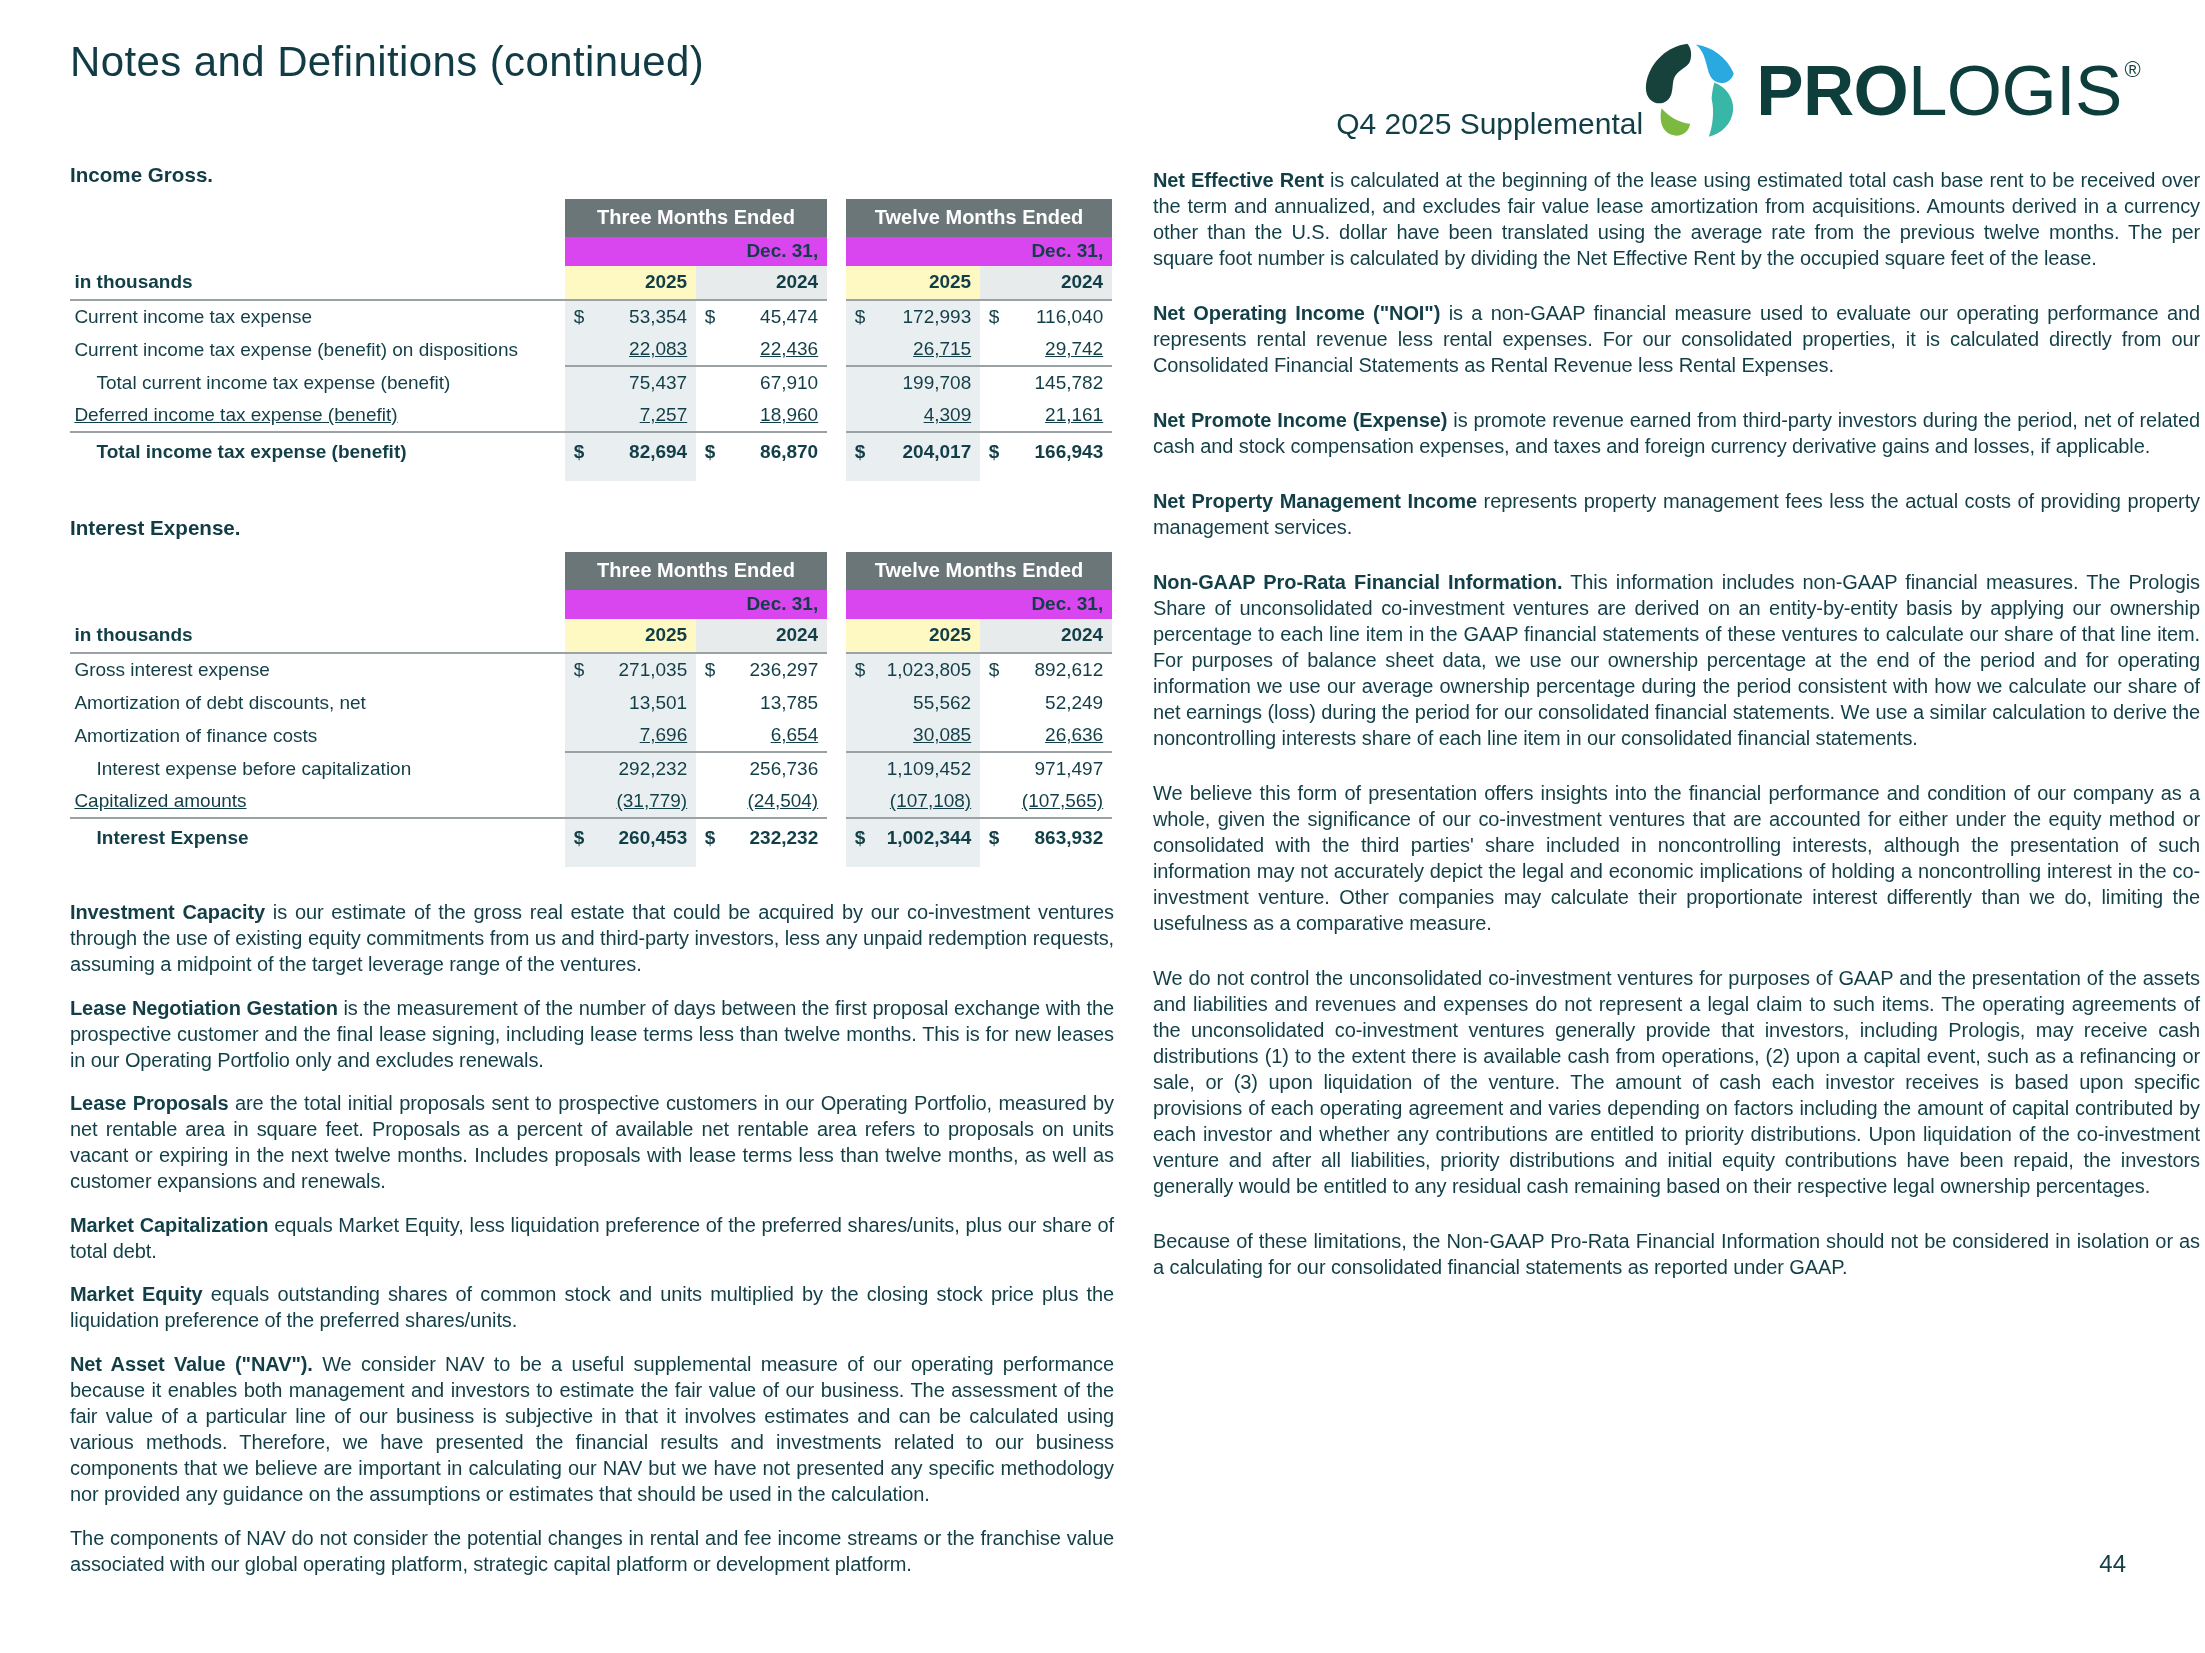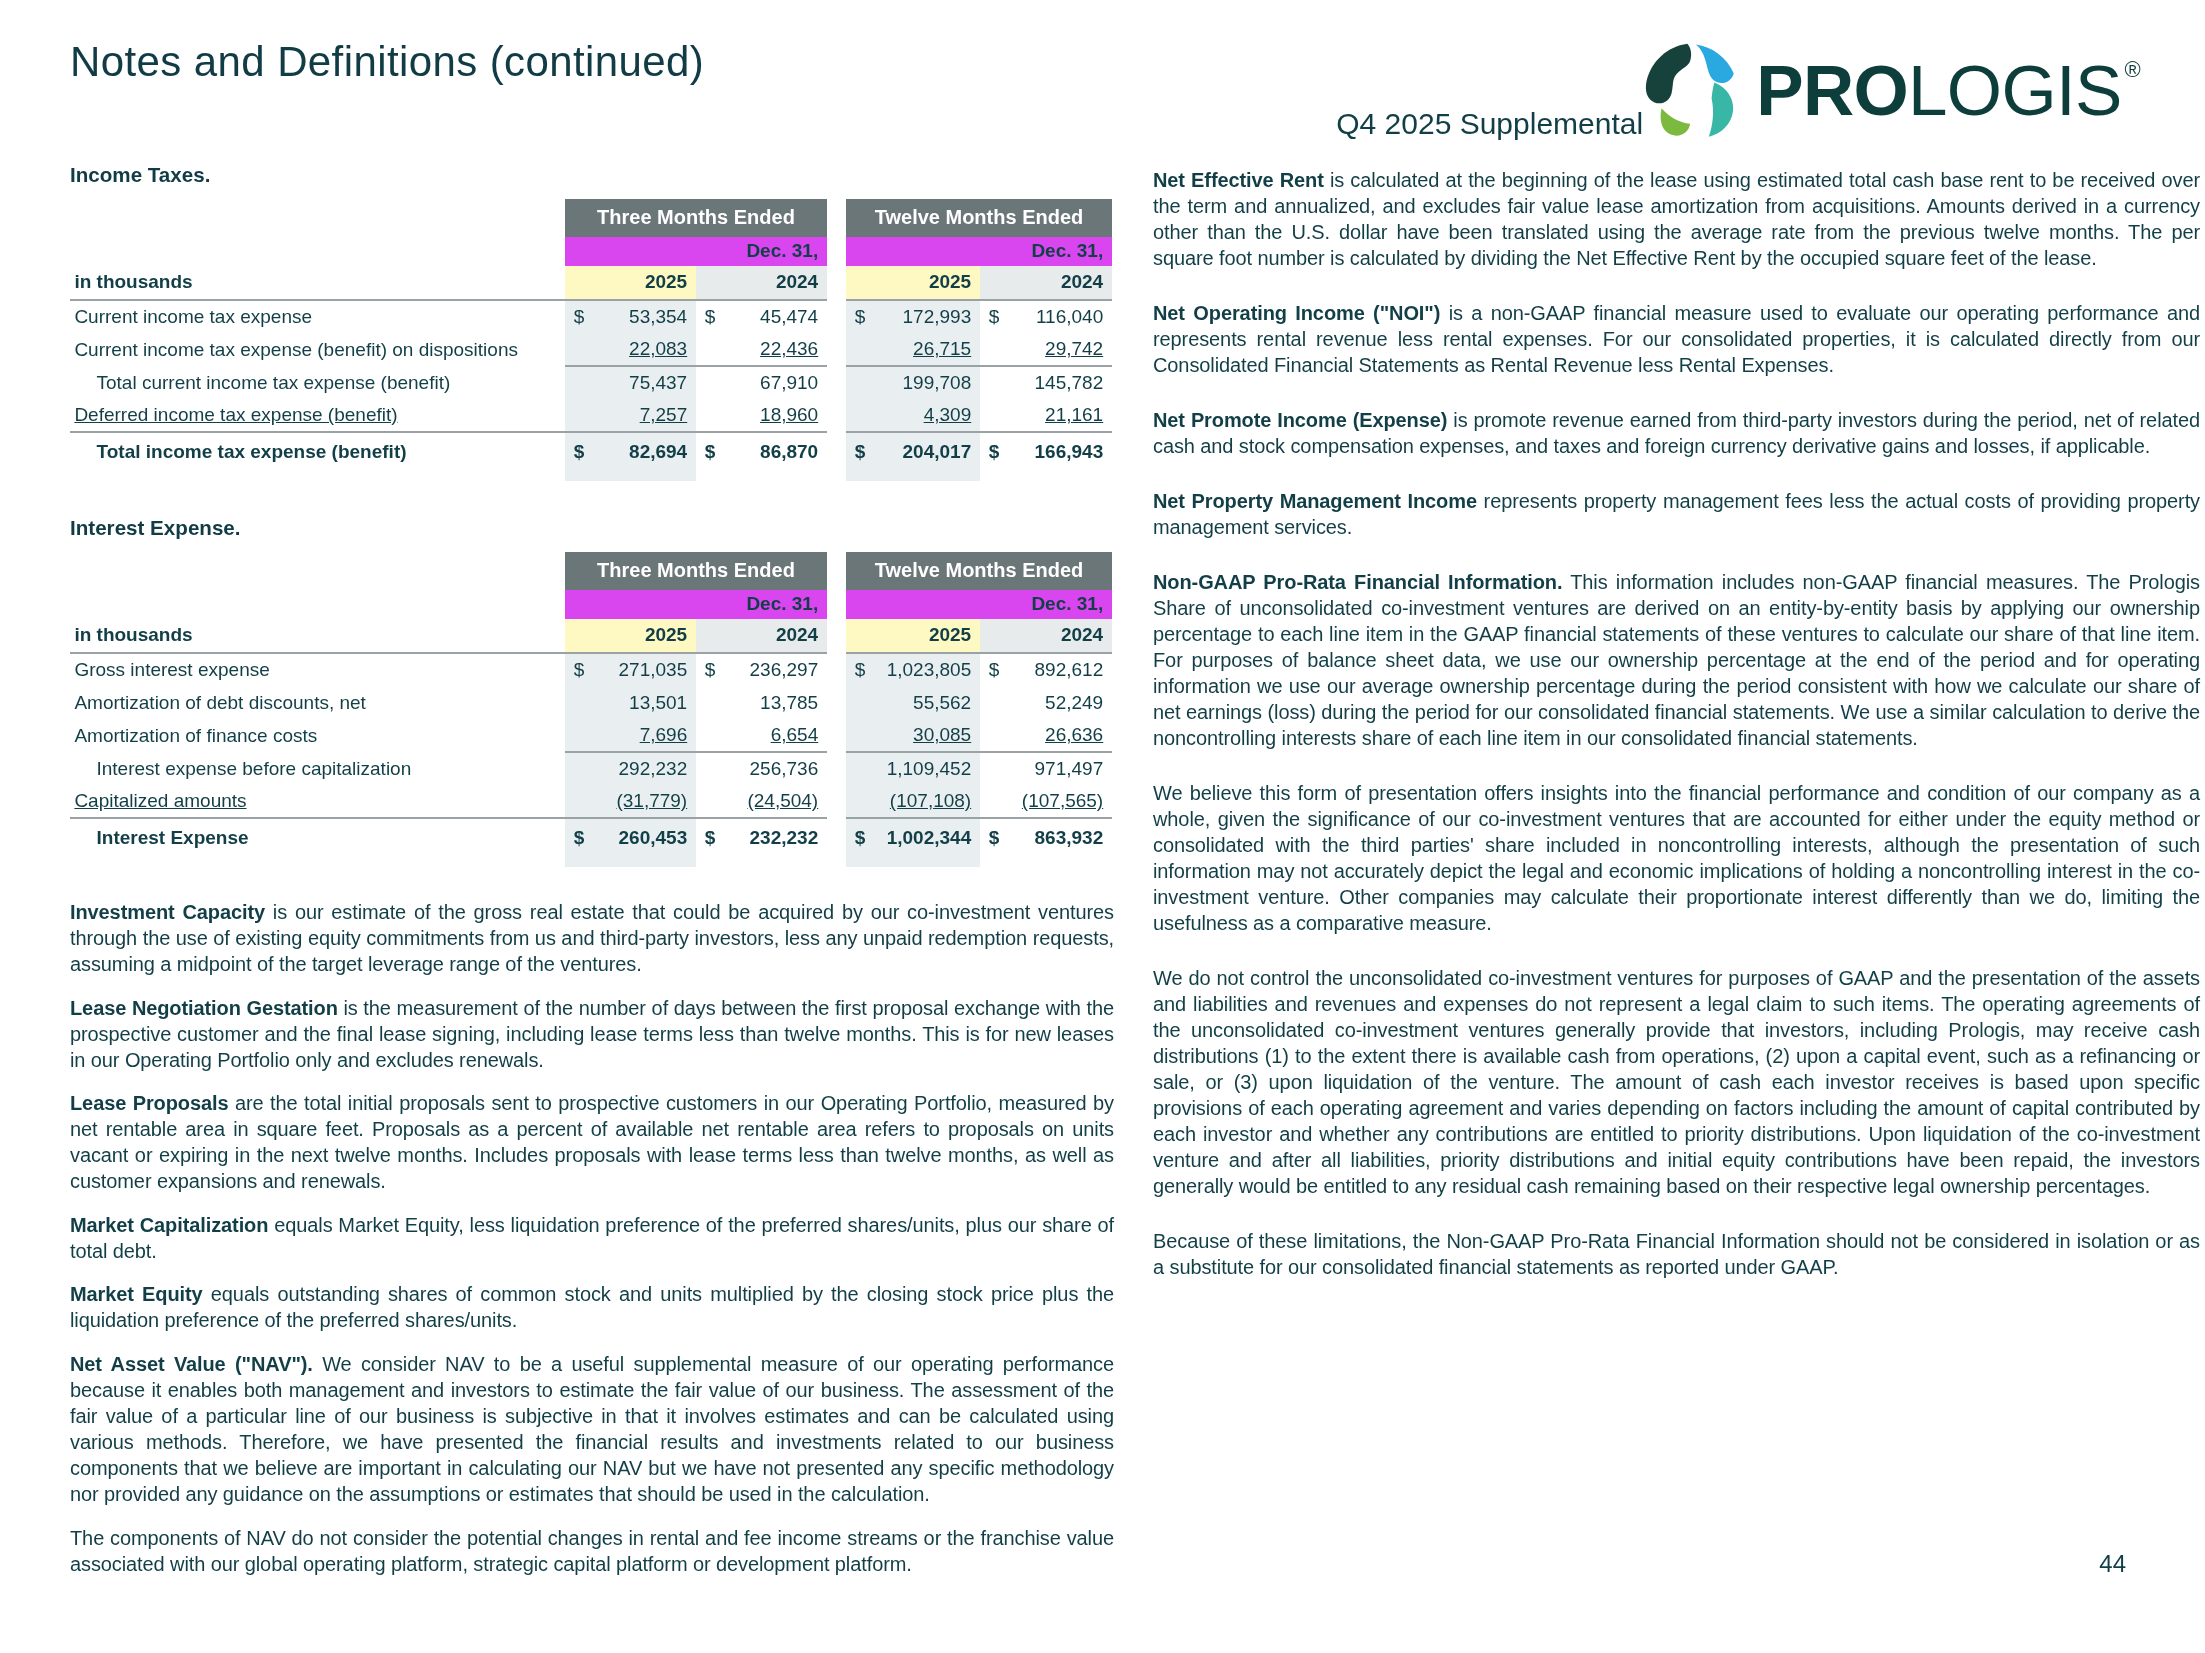--- a/index.html
+++ b/index.html
@@ -71,21 +71,21 @@
         </svg>
         <div class="logo-word"><span class="lw-b">PRO</span><span class="lw-l">LOGIS</span><span class="lw-r">®</span></div>
       </div>
     </div>
   </header>
 
   <main class="cols">
 
     <section class="col-left">
 
-      <h2 class="sec-h">Income Taxes.</h2>
+      <h2 class="sec-h">Income Gross.</h2>
 
       <div class="fintable t1">
         <div></div>
         <div class="bar">Three Months Ended</div>
         <div class="gp"></div>
         <div class="bar">Twelve Months Ended</div>
 
         <div></div>
         <div class="dec">Dec. 31,</div>
         <div class="gp"></div>
@@ -355,20 +355,20 @@
     </section>
 
     <section class="col-right">
       <p class="def"><span class="lead">Net Effective Rent</span><span> is calculated at the beginning of the lease using estimated total cash base rent to be received over the term and annualized, and excludes fair value lease amortization from acquisitions. Amounts derived in a currency other than the U.S. dollar have been translated using the average rate from the previous twelve months. The per square foot number is calculated by dividing the Net Effective Rent by the occupied square feet of the lease.</span></p>
       <p class="def"><span class="lead">Net Operating Income ("NOI")</span><span> is a non-GAAP financial measure used to evaluate our operating performance and represents rental revenue less rental expenses. For our consolidated properties, it is calculated directly from our Consolidated Financial Statements as Rental Revenue less Rental Expenses.</span></p>
       <p class="def"><span class="lead">Net Promote Income (Expense)</span><span> is promote revenue earned from third-party investors during the period, net of related cash and stock compensation expenses, and taxes and foreign currency derivative gains and losses, if applicable.</span></p>
       <p class="def"><span class="lead">Net Property Management Income</span><span> represents property management fees less the actual costs of providing property management services.</span></p>
       <p class="def"><span class="lead">Non-GAAP Pro-Rata Financial Information.</span><span> This information includes non-GAAP financial measures. The Prologis Share of unconsolidated co-investment ventures are derived on an entity-by-entity basis by applying our ownership percentage to each line item in the GAAP financial statements of these ventures to calculate our share of that line item. For purposes of balance sheet data, we use our ownership percentage at the end of the period and for operating information we use our average ownership percentage during the period consistent with how we calculate our share of net earnings (loss) during the period for our consolidated financial statements. We use a similar calculation to derive the noncontrolling interests share of each line item in our consolidated financial statements.</span></p>
       <p class="def"><span class="lead"></span><span>We believe this form of presentation offers insights into the financial performance and condition of our company as a whole, given the significance of our co-investment ventures that are accounted for either under the equity method or consolidated with the third parties' share included in noncontrolling interests, although the presentation of such information may not accurately depict the legal and economic implications of holding a noncontrolling interest in the co-investment venture. Other companies may calculate their proportionate interest differently than we do, limiting the usefulness as a comparative measure.</span></p>
       <p class="def"><span class="lead"></span><span>We do not control the unconsolidated co-investment ventures for purposes of GAAP and the presentation of the assets and liabilities and revenues and expenses do not represent a legal claim to such items. The operating agreements of the unconsolidated co-investment ventures generally provide that investors, including Prologis, may receive cash distributions (1) to the extent there is available cash from operations, (2) upon a capital event, such as a refinancing or sale, or (3) upon liquidation of the venture. The amount of cash each investor receives is based upon specific provisions of each operating agreement and varies depending on factors including the amount of capital contributed by each investor and whether any contributions are entitled to priority distributions. Upon liquidation of the co-investment venture and after all liabilities, priority distributions and initial equity contributions have been repaid, the investors generally would be entitled to any residual cash remaining based on their respective legal ownership percentages.</span></p>
-      <p class="def"><span class="lead"></span><span>Because of these limitations, the Non-GAAP Pro-Rata Financial Information should not be considered in isolation or as a substitute for our consolidated financial statements as reported under GAAP.</span></p>
+      <p class="def"><span class="lead"></span><span>Because of these limitations, the Non-GAAP Pro-Rata Financial Information should not be considered in isolation or as a calculating for our consolidated financial statements as reported under GAAP.</span></p>
     </section>
 
   </main>
 
   <div class="pageno">44</div>
 </div>
 
 
 </body></html>

